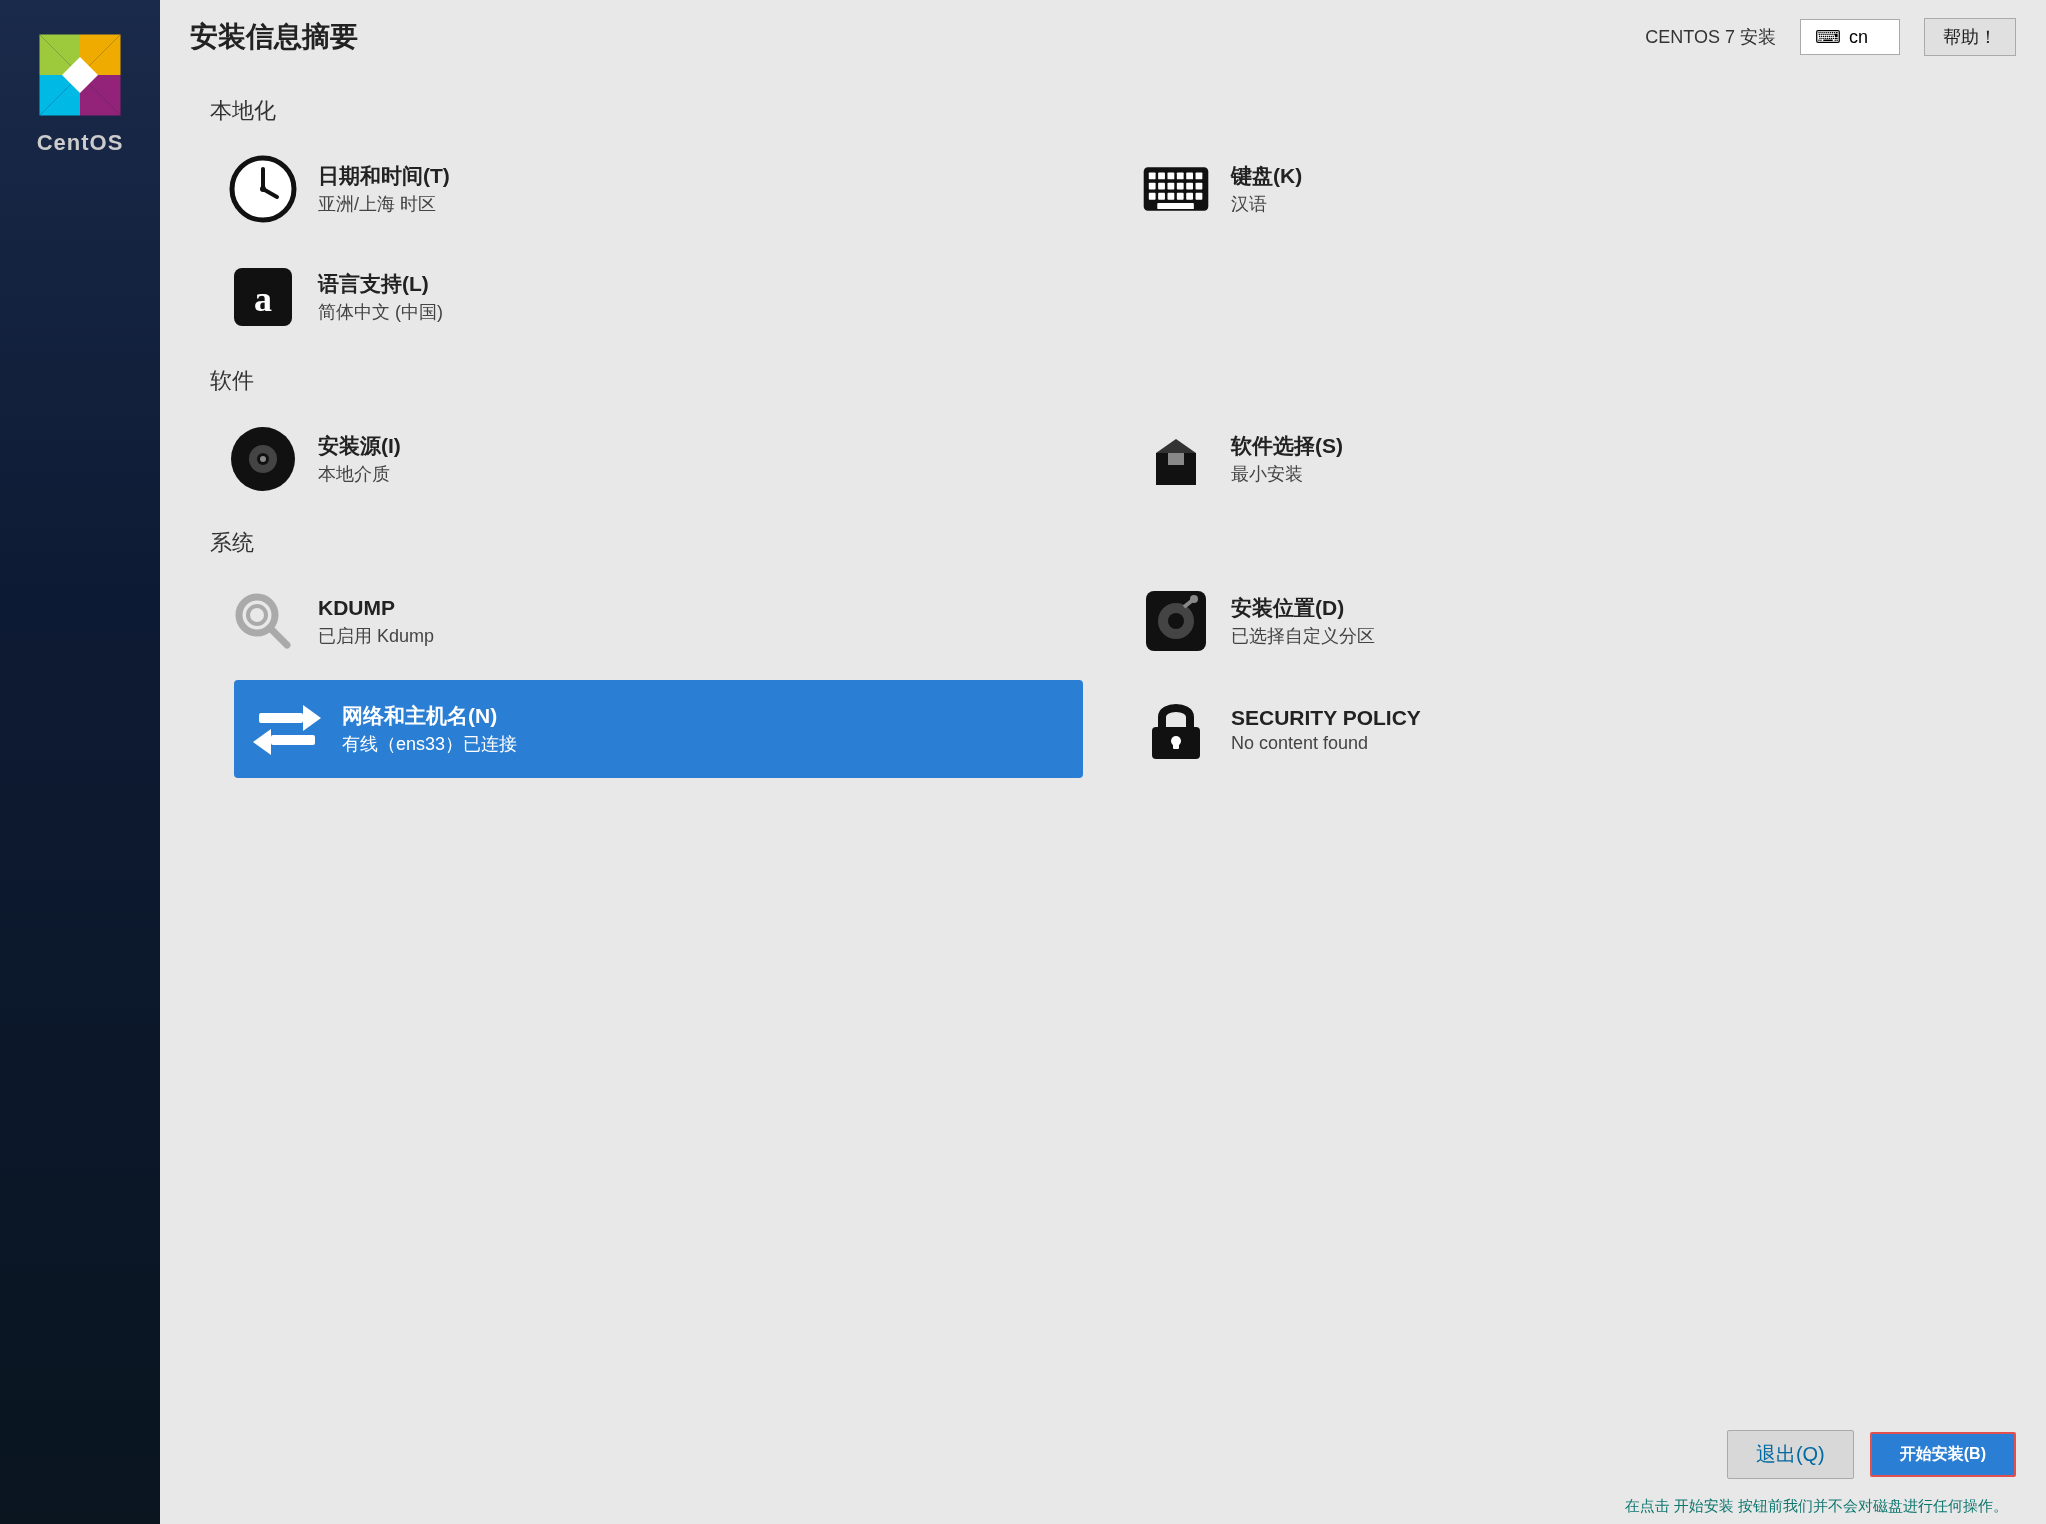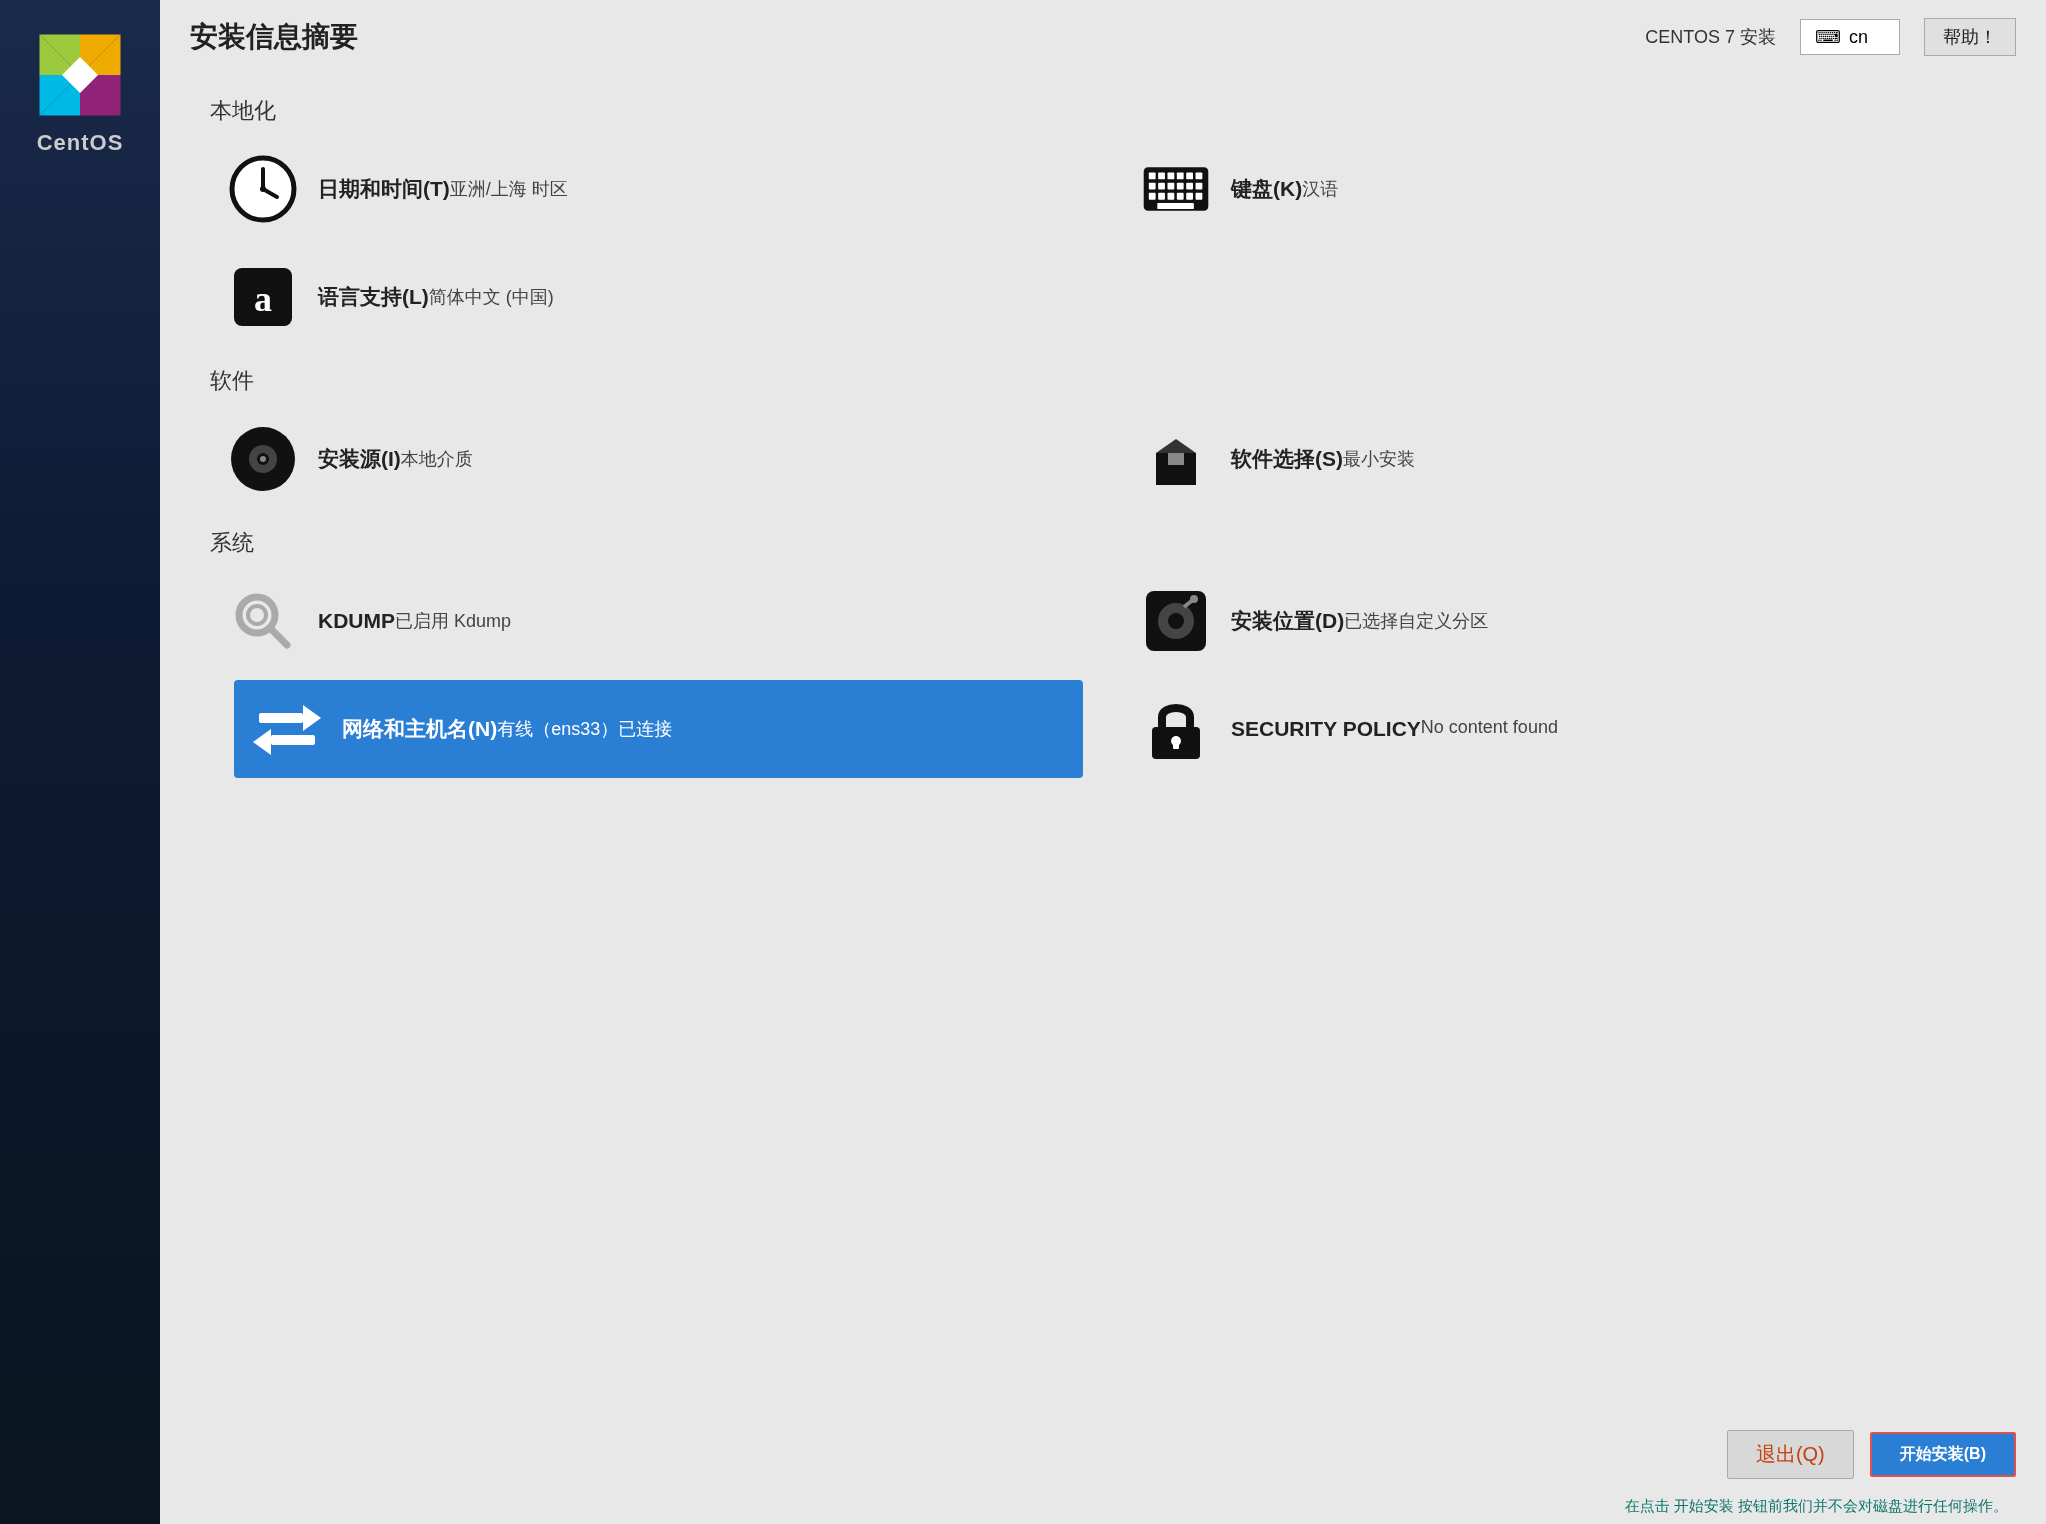--- a/index.html
+++ b/index.html
@@ -137,21 +137,21 @@
       align-items: center;
       justify-content: center;
     }
     .item-icon svg {
       width: 68px;
       height: 68px;
     }
 
     .item-text {
       display: flex;
-      flex-direction: row;
+      flex-direction: column;
     }
     .item-title {
       font-size: 21px;
       font-weight: bold;
       color: #222;
       line-height: 1.3;
     }
     .item-subtitle {
       font-size: 18px;
       color: #444;
@@ -177,21 +177,21 @@
       color: #666;
       padding: 4px 30px;
       background: #e8e8e8;
     }
     .btn-quit {
       background: #d8d8d8;
       border: 1px solid #aaa;
       padding: 10px 28px;
       font-size: 20px;
       cursor: pointer;
-      color: #c2410c;
+      color: #0369a1;
       border-radius: 2px;
     }
     .btn-start {
       background: #2a7fd4;
       border: 2px solid #e05050;
       padding: 10px 28px;
       font-size: 16px;
       cursor: pointer;
       color: white;
       border-radius: 2px;

